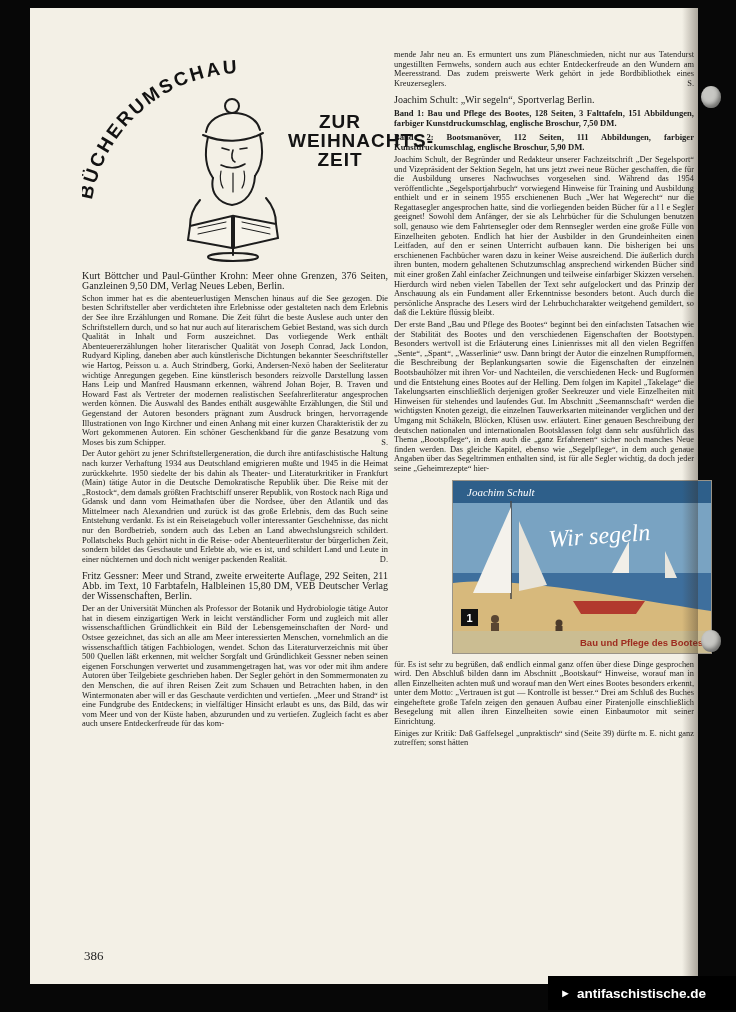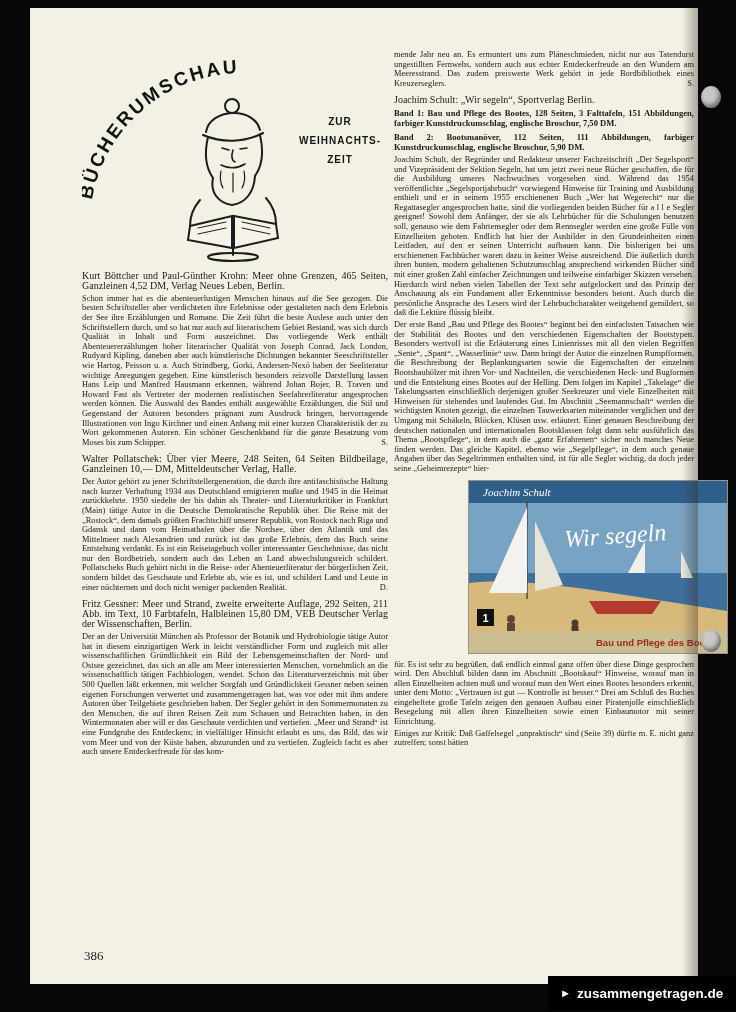--- a/index.html
+++ b/index.html
@@ -11,23 +11,23 @@
   .col{position:absolute;top:42px;font-size:8.4px;line-height:9.6px;color:#1b1b1b;
        text-align:justify;}
   .col-left{left:52px;width:306px;}
   .col-right{left:364px;width:300px;}
   p.body{margin:0 0 2px 0;}
   .heading{font-weight:normal;font-size:10px;line-height:9.9px;margin:7px 0 3px 0;text-align:justify;}
   .band-heading{font-weight:bold;font-size:8.6px;line-height:9.9px;margin:4px 0 2px 0;text-align:justify;}
   .sig{float:right;font-style:normal;}
   .masthead{position:relative;height:214px;}
   .season{position:absolute;left:206px;top:62px;width:104px;text-align:center;
-          font-family:"Liberation Sans",sans-serif;font-weight:bold;font-size:10px;
+          font-family:"Liberation Sans",sans-serif;font-weight:bold;font-size:19px;
           line-height:19px;letter-spacing:1px;color:#141414;}
-  .cover-wrap{margin:6px 0 6px 74px;width:258px;height:172px;border:1px solid #9a9488;
+  .cover-wrap{margin:6px 0 6px 58px;width:258px;height:172px;border:1px solid #9a9488;
           line-height:0;text-decoration:underline;}
   .pagenum{position:absolute;left:54px;bottom:20px;font-size:13px;color:#222;}
   .watermark{position:absolute;right:0;bottom:2px;width:188px;height:34px;background:#000;
           color:#fff;display:flex;align-items:center;
           font-family:"Liberation Sans",sans-serif;font-weight:bold;font-size:13.5px;}
   .watermark .arrow{margin:0 6px 0 12px;font-size:11px;}
   .hole{position:absolute;width:20px;height:22px;border-radius:50%;background:#c7c7c3;
         box-shadow:inset -2px -3px 4px rgba(0,0,0,.45);}
   .hole1{left:701px;top:86px;}
   .hole2{left:701px;top:630px;}
@@ -71,27 +71,26 @@
             <ellipse cx="151" cy="207" rx="25" ry="4"></ellipse>
           </g>
         </svg>
         <div class="season">
           <div>ZUR</div>
           <div>WEIHNACHTS-</div>
           <div>ZEIT</div>
         </div>
       </div>
 
-      <div class="heading">Kurt Böttcher und Paul-Günther Krohn: Meer ohne Grenzen, 465 Seiten, Ganzleinen 4,52 DM, Verlag Neues Leben, Berlin.</div>
+      <div class="heading">Kurt Böttcher und Paul-Günther Krohn: Meer ohne Grenzen, 376 Seiten, Ganzleinen 9,50 DM, Verlag Neues Leben, Berlin.</div>
       <p class="body">
         <span>Schon immer hat es die abenteuerlustigen Menschen hinaus auf die See gezogen. Die besten Schriftsteller aber verdichteten ihre Erlebnisse oder gestalteten nach dem Erlebnis der See ihre Erzählungen und Romane. Die Zeit führt die beste Auslese auch unter den Schriftstellern durch, und so hat nur auch auf literarischem Gebiet Bestand, was sich durch Qualität in Inhalt und Form auszeichnet. Das vorliegende Werk enthält Abenteuererzählungen hoher literarischer Qualität von Joseph Conrad, Jack London, Rudyard Kipling, daneben aber auch künstlerische Dichtungen bekannter Seeschriftsteller wie Hartog, Peisson u. a. Auch Strindberg, Gorki, Andersen-Nexö haben der Seeliteratur wichtige Anregungen gegeben. Eine künstlerisch besonders reizvolle Darstellung lassen Hans Leip und Manfred Hausmann erkennen, während Johan Bojer, B. Traven und Howard Fast als Vertreter der modernen realistischen Seefahrerliteratur angesprochen werden können. Die Auswahl des Bandes enthält ausgewählte Erzählungen, die Stil und Gegenstand der Autoren besonders prägnant zum Ausdruck bringen, hervorragende Illustrationen von Ingo Kirchner und einen Anhang mit einer kurzen Charakteristik der zu Wort gekommenen Autoren. Ein schöner Geschenkband für die ganze Besatzung vom Moses bis zum Schipper.</span>
         <span class="sig">S.</span>
       </p>
 
-      <div class="heading">Walter Pollatschek: Über vier Meere, 248 Seiten, 64 Seiten Bildbeilage, Ganzleinen 10,— DM, Mitteldeutscher Verlag, Halle.</div>
       <p class="body">
         <span>Der Autor gehört zu jener Schriftstellergeneration, die durch ihre antifaschistische Haltung nach kurzer Verhaftung 1934 aus Deutschland emigrieren mußte und 1945 in die Heimat zurückkehrte. 1950 siedelte der bis dahin als Theater- und Literaturkritiker in Frankfurt (Main) tätige Autor in die Deutsche Demokratische Republik über. Die Reise mit der „Rostock“, dem damals größten Frachtschiff unserer Republik, von Rostock nach Riga und Gdansk und dann vom Heimathafen über die Nordsee, über den Atlantik und das Mittelmeer nach Alexandrien und zurück ist das große Erlebnis, dem das Buch seine Entstehung verdankt. Es ist ein Reisetagebuch voller interessanter Geschehnisse, das nicht nur den Bordbetrieb, sondern auch das Leben an Land abwechslungsreich schildert. Pollatscheks Buch gehört nicht in die Reise- oder Abenteuerliteratur der bürgerlichen Zeit, sondern bildet das Geschaute und Erlebte ab, wie es ist, und schildert Land und Leute in einer nüchternen und doch nicht weniger packenden Realität.</span>
         <span class="sig">D.</span>
       </p>
 
       <div class="heading">Fritz Gessner: Meer und Strand, zweite erweiterte Auflage, 292 Seiten, 211 Abb. im Text, 10 Farbtafeln, Halbleinen 15,80 DM, VEB Deutscher Verlag der Wissenschaften, Berlin.</div>
       <p class="body">
         <span>Der an der Universität München als Professor der Botanik und Hydrobiologie tätige Autor hat in diesem einzigartigen Werk in leicht verständlicher Form und zugleich mit aller wissenschaftlichen Gründlichkeit ein Bild der Lebensgemeinschaften der Nord- und Ostsee gezeichnet, das sich an alle am Meer interessierten Menschen, vornehmlich an die wissenschaftlich tätigen Fachbiologen, wendet. Schon das Literaturverzeichnis mit über 500 Quellen läßt erkennen, mit welcher Sorgfalt und Gründlichkeit Gessner neben seinen eigenen Forschungen verwertet und zusammengetragen hat, was vor oder mit ihm andere Autoren über Teilgebiete geschrieben haben. Der Segler gehört in den Sommermonaten zu den Menschen, die auf ihren Reisen Zeit zum Schauen und Betrachten haben, in den Wintermonaten aber will er das Geschaute verdichten und vertiefen. „Meer und Strand“ ist eine Fundgrube des Entdeckens; in vielfältiger Hinsicht erlaubt es uns, das Bild, das wir vom Meer und von der Küste haben, abzurunden und zu vertiefen. Zugleich facht es aber auch unsere Entdeckerfreude für das kom-</span>
       </p>
     </div>
@@ -141,15 +140,15 @@
 
     <div class="pagenum">386</div>
     <div class="edge-shadow"></div>
   </div>
 
   <div class="hole hole1"></div>
   <div class="hole hole2"></div>
 
   <div class="watermark">
     <span class="arrow">►</span>
-    <span>zusammengetragen.de</span>
+    <span>antifaschistische.de</span>
   </div>
 </div>
 
 </body></html>

